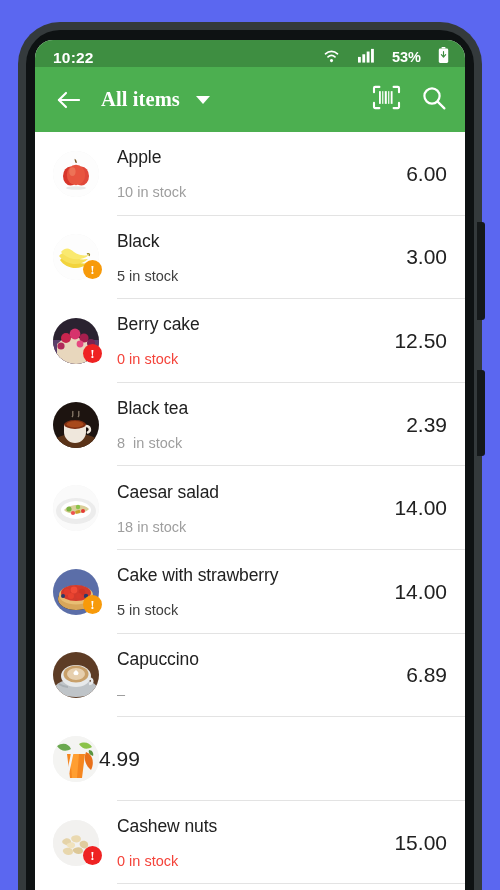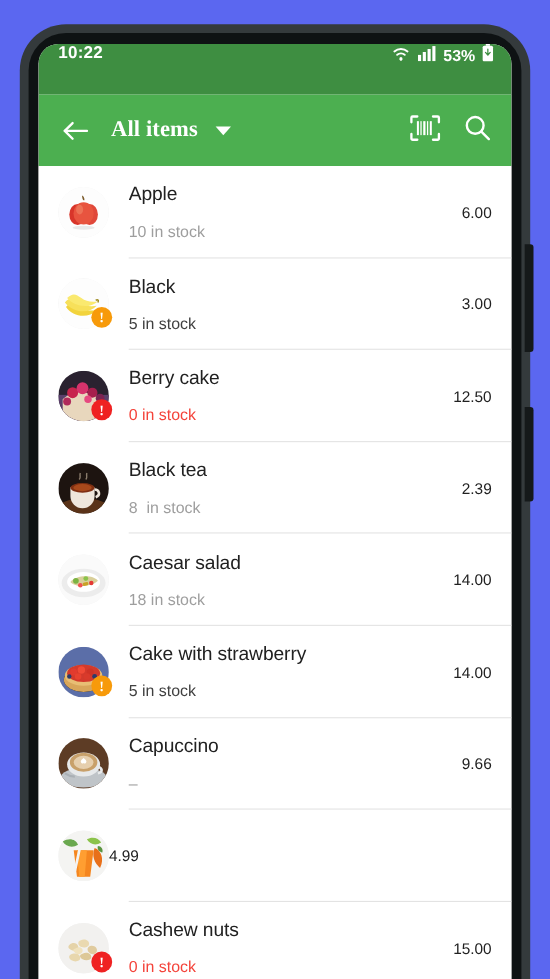--- a/index.html
+++ b/index.html
@@ -37,27 +37,27 @@
   .screen{
     position:absolute; left:35px; top:40px;
     width:430px; height:850px;
     background:#ffffff;
     overflow:hidden;
     border-radius:18px 18px 0 0;
   }
 
   
   .statusbar{
-    height:46px; background:#3e8e41;
-    display:flex; align-items:flex-start;
+    height:27px; background:#3e8e41;
+    display:flex; align-items:flex-end;
     padding:0 16px 0 18px;
     color:#ffffff;
   }
   .sb-time{ font-size:15.5px; font-weight:bold; letter-spacing:.2px; }
-  .sb-right{ margin-left:auto; display:flex; align-items:center; gap:6px; }
+  .sb-right{ margin-left:auto; display:flex; align-items:center; gap:17px; }
   .sb-pct{ font-size:14.5px; font-weight:bold; }
 
   
   .appbar{
     height:65px; background:#4caf50;
     display:flex; align-items:center;
     padding:0 14px 0 16px;
     color:#ffffff;
   }
   .back-btn{ width:34px; height:34px; display:flex; align-items:center; justify-content:center; }
@@ -116,21 +116,21 @@
   }
   .item-name{
     font-size:17.5px; color:#212121;
     white-space:nowrap; overflow:hidden; text-overflow:ellipsis;
     letter-spacing:-.1px;
   }
   .item-stock{ font-size:14.5px; color:#9e9e9e; white-space:pre; }
   .item-stock.low{ color:#404040; }
   .item-stock.out{ color:#f4433a; }
   .item-price{
-    font-size:14px; color:#212121;
+    font-size:21px; color:#212121;
     text-align:right; flex:0 0 auto; white-space:nowrap;
   }
   .divider{
     position:absolute; left:82px; right:0; bottom:0;
     height:1px; background:#e3e3e3;
   }
 </style>
 </head>
 <body>
 
@@ -365,21 +365,21 @@
               <path d="M36 26c4 1 5 5 0 6" stroke="#e7e9ea" stroke-width="2.4" fill="none"></path>
               <path d="M6 32c3 2 6 3 9 3" stroke="#a9afb4" stroke-width="2" fill="none"></path>
             </svg>
           </span>
 
         </div>
         <div class="row-body">
           <div class="item-name">Capuccino</div>
           <div class="item-stock">–</div>
         </div>
-        <div class="item-price">9.66</div>
+        <div class="item-price">6.89</div>
         <div class="divider"></div>
       </div>
 
       <div class="row">
         <div class="thumb-wrap">
           <span class="thumb">
             <svg viewBox="0 0 46 46">
                 <rect width="46" height="46" fill="#f4f4f2"></rect>
               <path d="M4 10c6-4 12-2 14 3-5 3-11 2-14-3z" fill="#6aa84f"></path>
               <path d="M26 8c5-3 11-1 13 3-5 3-10 2-13-3z" fill="#8bc34a"></path>

